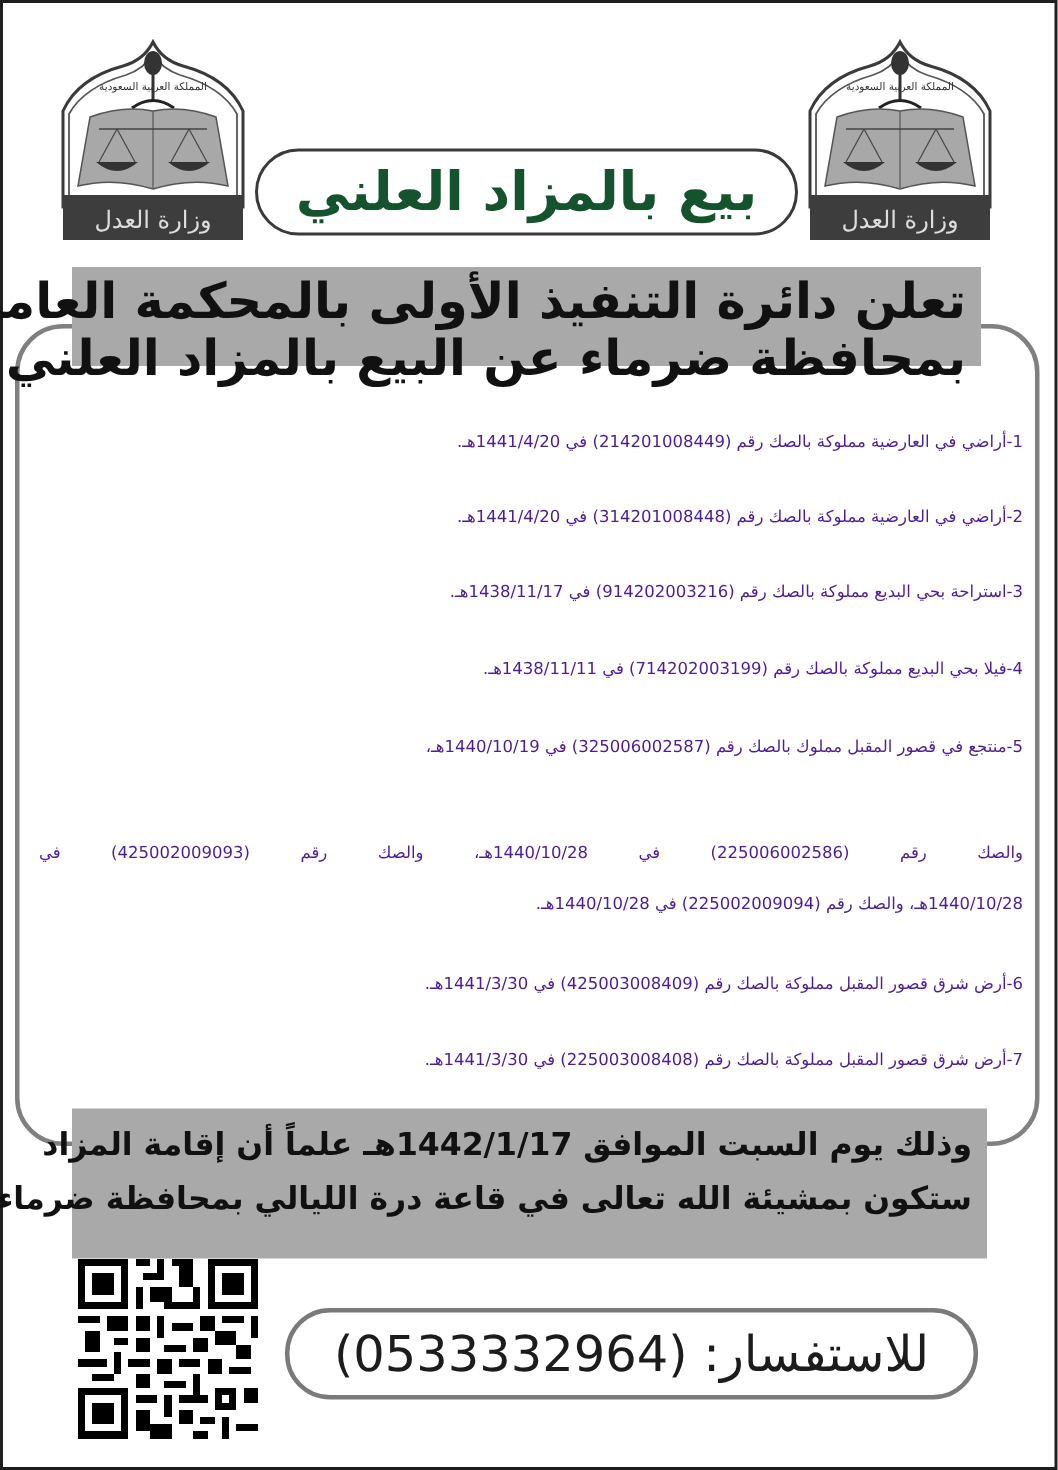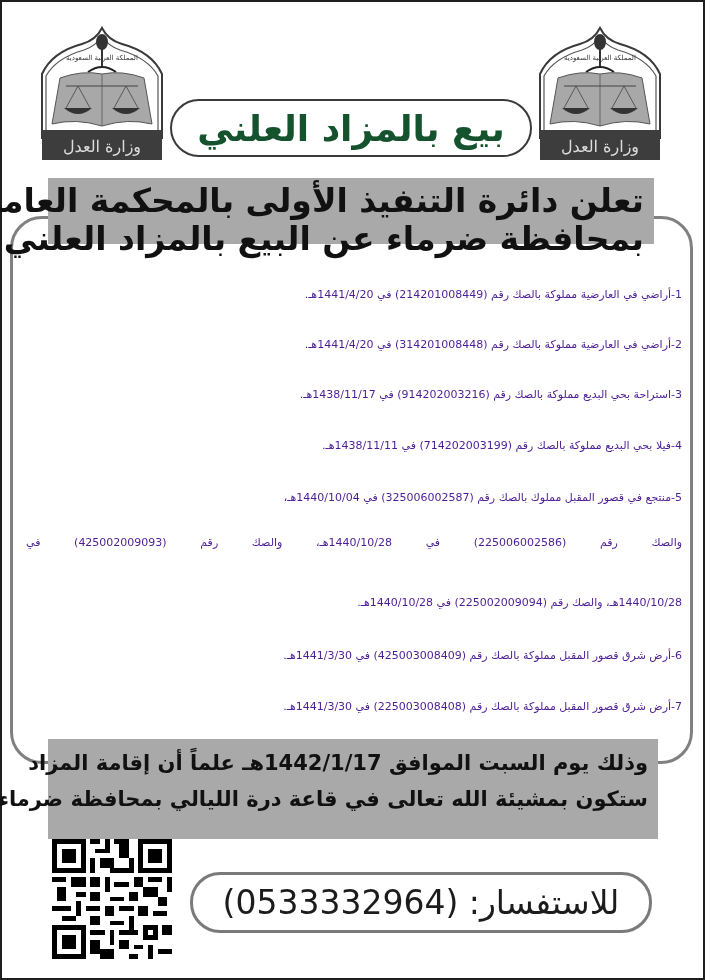--- a/index.html
+++ b/index.html
@@ -82,22 +82,22 @@
 <div class="band band-top">
   <span class="line">تعلن دائرة التنفيذ الأولى بالمحكمة العامة</span>
   <span class="line">بمحافظة ضرماء عن البيع بالمزاد العلني للآتي:</span>
 </div>
 
 <div class="items">
   <div class="item-line" style="top:8px">1-أراضي في العارضية مملوكة بالصك رقم (214201008449) في 1441/4/20هـ.</div>
   <div class="item-line" style="top:58px">2-أراضي في العارضية مملوكة بالصك رقم (314201008448) في 1441/4/20هـ.</div>
   <div class="item-line" style="top:108px">3-استراحة بحي البديع مملوكة بالصك رقم (914202003216) في 1438/11/17هـ.</div>
   <div class="item-line" style="top:159px">4-فيلا بحي البديع مملوكة بالصك رقم (714202003199) في 1438/11/11هـ.</div>
-  <div class="item-line" style="top:211px">5-منتجع في قصور المقبل مملوك بالصك رقم (325006002587) في 1440/10/04هـ،</div>
-  <div class="item-line" style="top:256px; text-align:justify; text-align-last:justify;">والصك رقم (225006002586) في 1440/10/28هـ، والصك رقم (425002009093) في</div>
+  <div class="item-line" style="top:211px">5-منتجع في قصور المقبل مملوك بالصك رقم (325006002587) في 1440/10/19هـ،</div>
+  <div class="item-line" style="top:282px; text-align:justify; text-align-last:justify;">والصك رقم (225006002586) في 1440/10/28هـ، والصك رقم (425002009093) في</div>
   <div class="item-line" style="top:316px">1440/10/28هـ، والصك رقم (225002009094) في 1440/10/28هـ.</div>
   <div class="item-line" style="top:369px">6-أرض شرق قصور المقبل مملوكة بالصك رقم (425003008409) في 1441/3/30هـ.</div>
   <div class="item-line" style="top:420px">7-أرض شرق قصور المقبل مملوكة بالصك رقم (225003008408) في 1441/3/30هـ.</div>
 </div>
 
 <div class="band band-bottom">
   <span class="line">وذلك يوم السبت الموافق 1442/1/17هـ علماً أن إقامة المزاد</span>
   <span class="line">ستكون بمشيئة الله تعالى في قاعة درة الليالي بمحافظة ضرماء.</span>
 </div>
 

